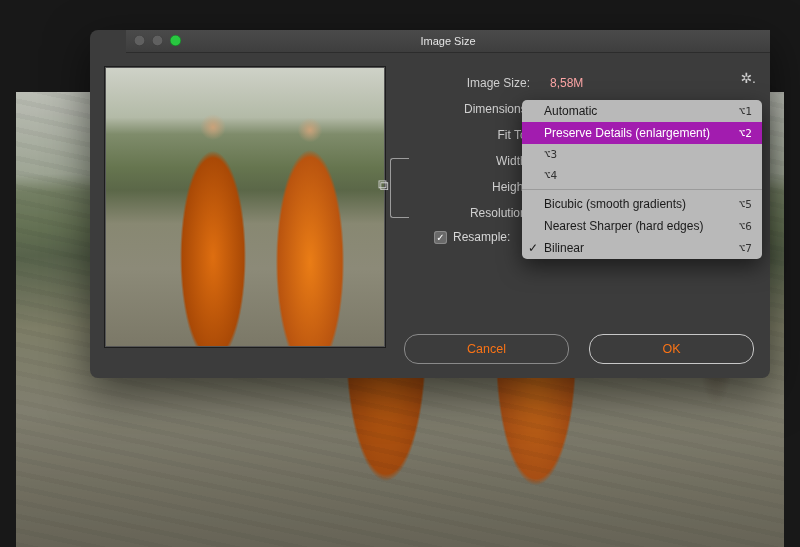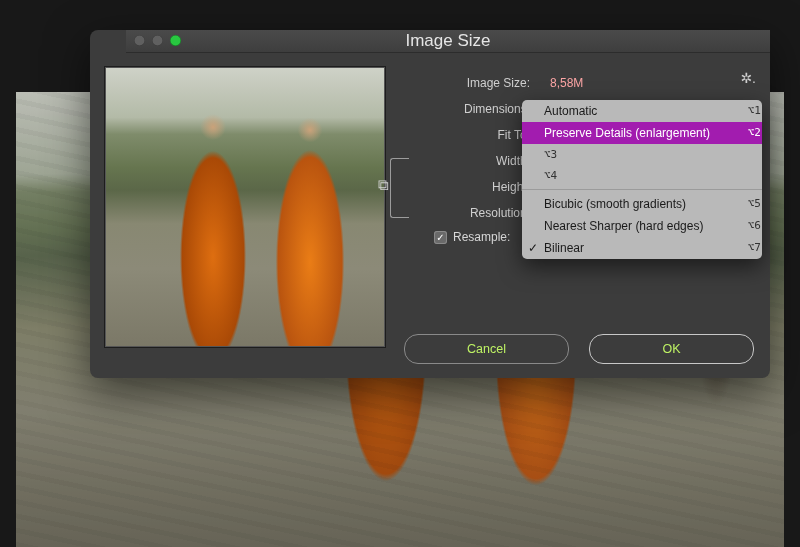--- a/index.html
+++ b/index.html
@@ -19,21 +19,21 @@
  background:
   radial-gradient(circle 26px at 370px 80px,#caa27a 0%,#caa27a 55%,transparent 60%),
   radial-gradient(circle 24px at 520px 90px,#caa27a 0%,#caa27a 55%,transparent 60%),
   repeating-linear-gradient(12deg,rgba(0,0,0,.04) 0 5px,transparent 5px 14px);}
 
 
 .dialog{position:absolute;left:90px;top:30px;width:680px;height:348px;
  background:#3c3c3c;border-radius:8px;box-shadow:0 14px 44px rgba(0,0,0,.55);
  color:#d7d7d7;font-size:12px;}
 .titlebar{height:22px;border-bottom:1px solid #2c2c2c;position:relative;
- text-align:center;line-height:22px;color:#e5e5e5;font-size:17px;
+ text-align:center;line-height:22px;color:#e5e5e5;font-size:11px;
  background:linear-gradient(#4a4a4a,#3e3e3e);margin-left:36px;}
 .traffic{position:absolute;left:8px;top:5px;display:flex;gap:7px;}
 .tl{width:11px;height:11px;border-radius:50%;background:#606060;
  box-shadow:inset 0 0 0 .5px rgba(0,0,0,.4);}
 .tl.green{background:#28c840;}
 
 
 .preview{position:absolute;left:14px;top:36px;width:280px;height:280px;
  border:1px solid #1d1d1d;box-shadow:inset 0 0 0 1px #555;overflow:hidden;
  background:
@@ -58,32 +58,32 @@
 
 .bracket{position:absolute;left:300px;top:128px;width:18px;height:58px;
  border-left:1px solid #9c9c9c;border-top:1px solid #9c9c9c;border-bottom:1px solid #9c9c9c;
  border-radius:3px 0 0 3px;}
 .link-icon{position:absolute;left:288px;top:146px;color:#d0d0d0;font-size:15px;}
 
 
 .menu{position:absolute;left:522px;top:100px;width:240px;
  background:#b9b9b9;color:#1a1a1a;border-radius:5px;overflow:hidden;
  box-shadow:0 8px 22px rgba(0,0,0,.55);font-size:12px;}
-.menu .item{display:flex;justify-content:space-between;
- padding:4px 1px 4px 22px;white-space:nowrap;position:relative;}
+.menu .item{display:flex;align-items:center;justify-content:space-between;
+ padding:4px 10px 4px 22px;white-space:nowrap;position:relative;}
 .menu .item .sc{font-family:Menlo,monospace;font-size:11px;color:#333;}
 .menu .item.sel{background:#a21caf;color:#fff;}
 .menu .item.sel .sc{color:#fff;}
 .menu .sep{height:1px;background:#9b9b9b;margin:3px 0;}
 .menu .chk{all:unset;position:absolute;left:6px;}
 
 
 .buttons{position:absolute;left:314px;right:16px;bottom:14px;display:flex;gap:20px;}
 .btn{flex:1;height:28px;border:1px solid #8a8a8a;border-radius:14px;
- display:flex;align-items:center;justify-content:center;color:#bef264;
+ display:flex;align-items:center;justify-content:center;color:#f97316;
  background:#3c3c3c;font-size:12.5px;}
 .btn.ok{border:1.5px solid #c8c8c8;}
 </style>
 </head>
 <body>
 
 <div class="stage">
   <div class="photo"></div>
 
   <div class="dialog">

